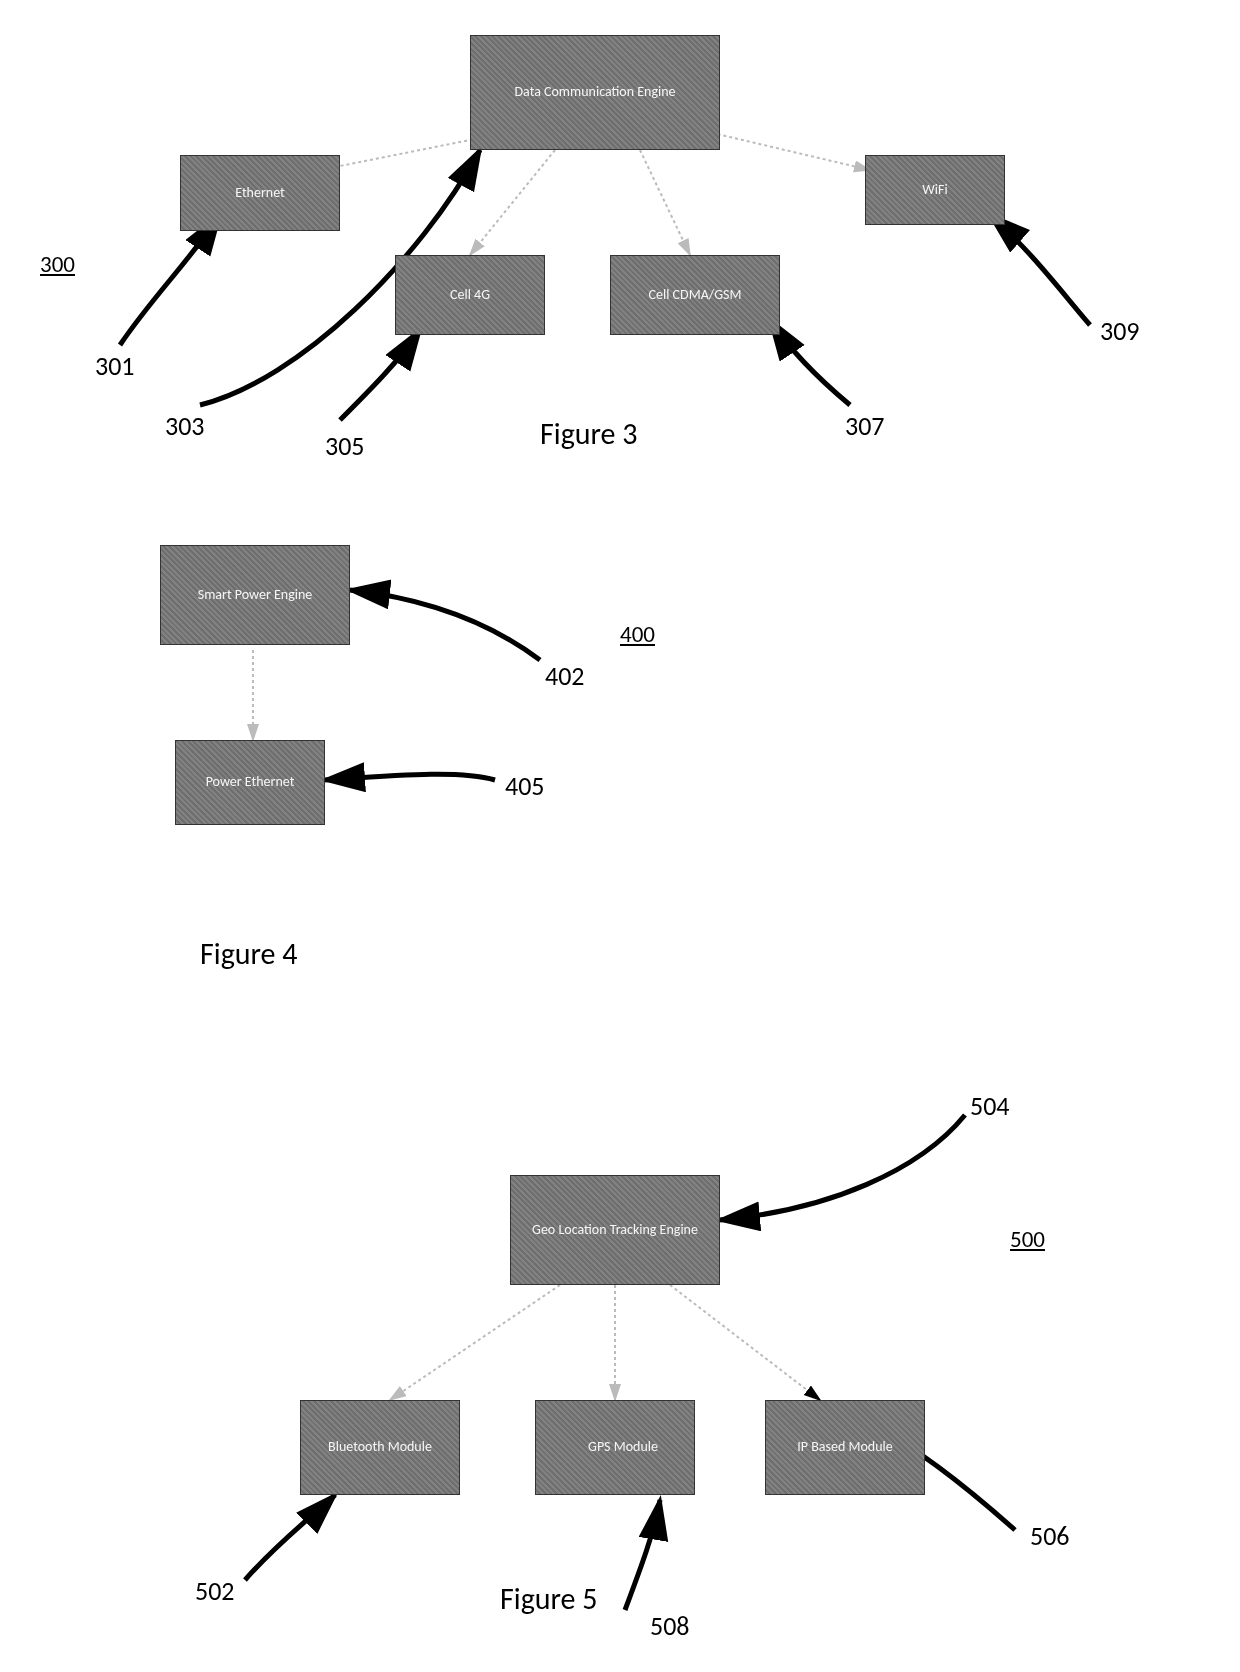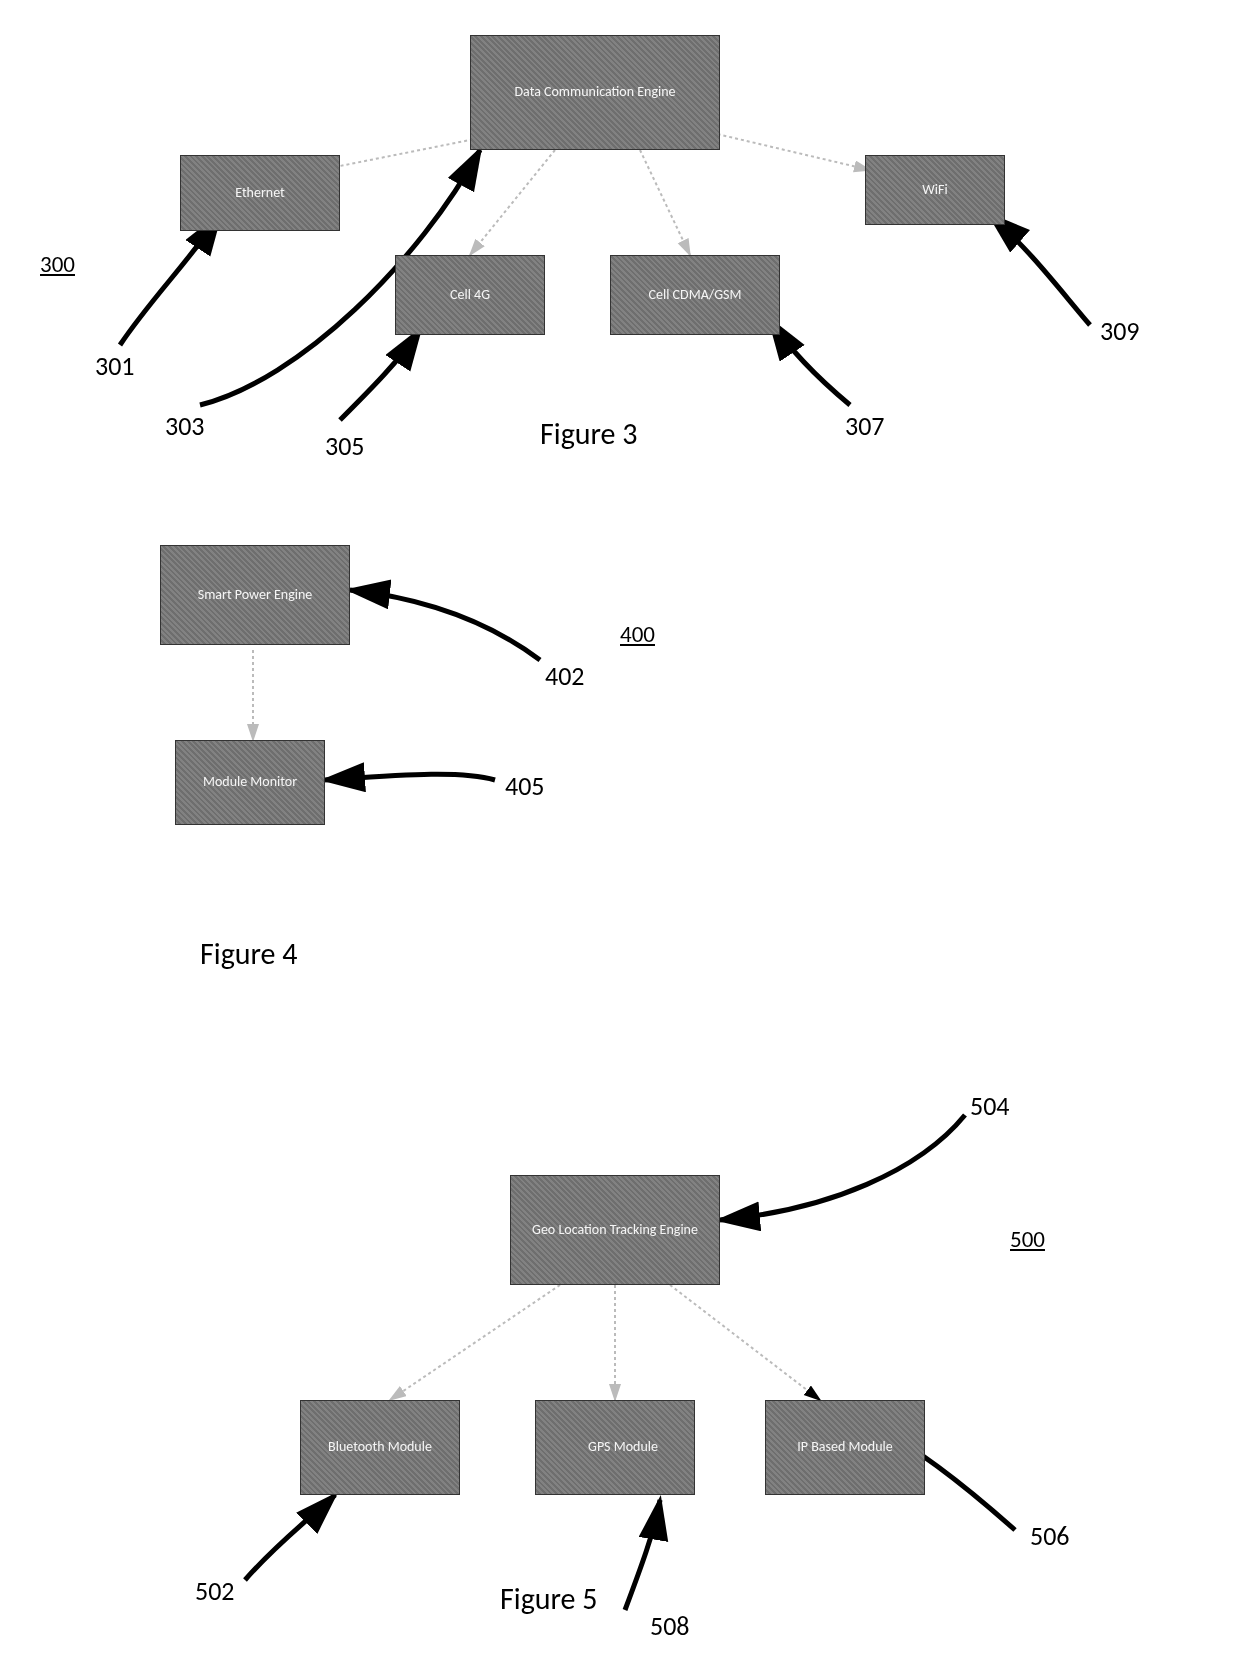--- a/index.html
+++ b/index.html
@@ -106,21 +106,21 @@
   <div class="label" style="left:165px; top:410px;">303</div>
   <div class="label" style="left:325px; top:430px;text-align:right;">305</div>
   <div class="label" style="left:845px; top:410px;">307</div>
   <div class="label" style="left:1100px; top:315px;">309</div>
 
   <div class="figlabel" style="left:540px; top:415px;">Figure 3</div>
 
   <div class="idlabel" style="left:620px; top:620px;">400</div>
 
   <div class="box" style="left:160px; top:545px; width:190px; height:100px;">Smart Power Engine</div>
-  <div class="box" style="left:175px; top:740px; width:150px; height:85px;">Module Monitor</div>
+  <div class="box" style="left:175px; top:740px; width:150px; height:85px;">Power Ethernet</div>
 
   <div class="label" style="left:545px; top:660px;">402</div>
   <div class="label" style="left:505px; top:770px;">405</div>
 
   <div class="figlabel" style="left:200px; top:935px;">Figure 4</div>
 
   <div class="idlabel" style="left:1010px; top:1225px;">500</div>
 
   <div class="box" style="left:510px; top:1175px; width:210px; height:110px;">Geo Location Tracking Engine</div>
   <div class="box" style="left:300px; top:1400px; width:160px; height:95px;">Bluetooth Module</div>

